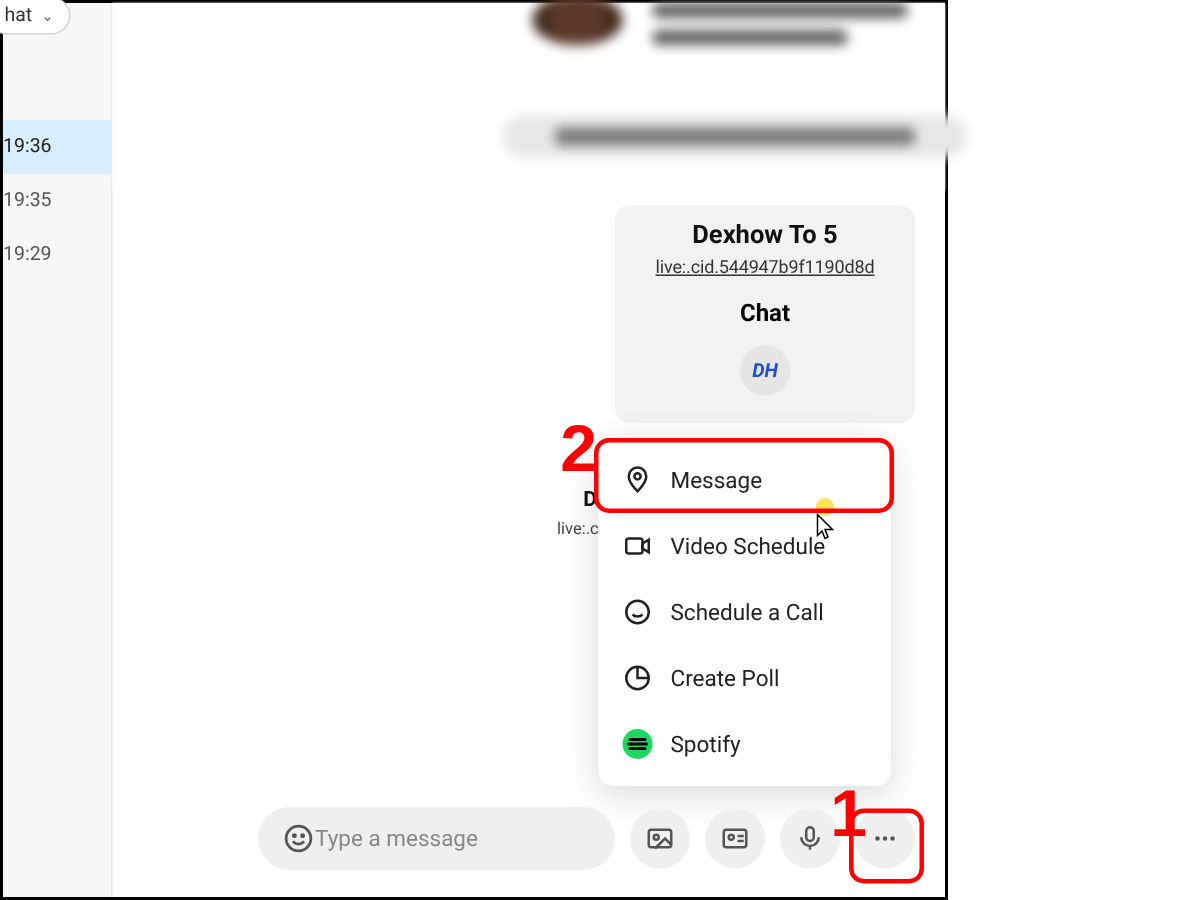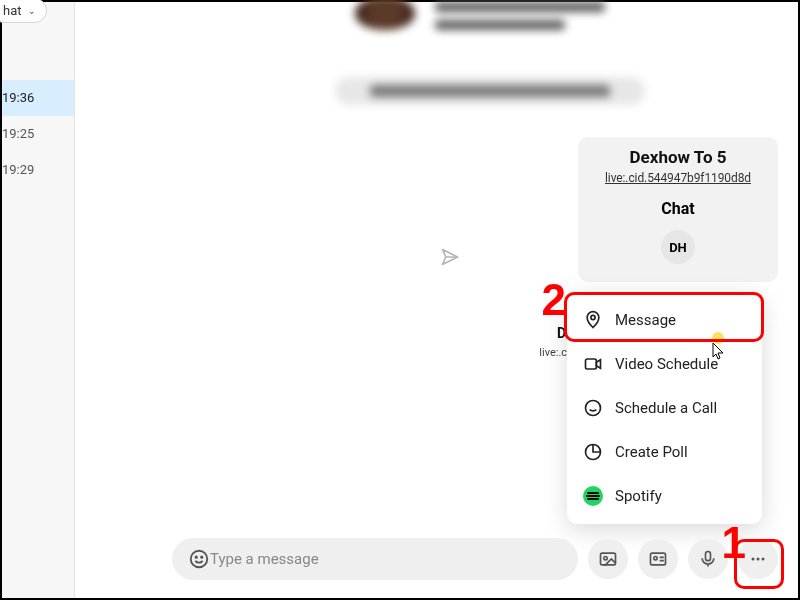--- a/index.html
+++ b/index.html
@@ -1,18 +1,18 @@
 <!DOCTYPE html>
 <html><head>
 <meta charset="utf-8">
 <style>
   * { box-sizing: border-box; margin: 0; padding: 0; font-family: -apple-system, BlinkMacSystemFont, "Segoe UI", Roboto, Arial, sans-serif; }
   html, body { width: 800px; height: 600px; overflow: hidden; background: #fff; }
 
-  .app { position: relative; width: 800px; height: 600px; border: 2px solid #000; }
+  .app { position: relative; width: 632px; height: 600px; border: 2px solid #000; }
 
   
   .sidebar {
     position: absolute; left: 0; top: 0; bottom: 0; width: 73px;
     background: #f7f7f7; border-right: 1px solid #e5e5e5;
   }
   .sb-head {
     position: absolute; left: -10px; top: -4px;
     display: flex; align-items: center; padding: 4px 10px 4px 10px;
     border: 1px solid #d5d5d5; border-radius: 18px; background: #fff;
@@ -58,21 +58,21 @@
   .contact-name { font-weight: 700; font-size: 17px; color: #111; margin-bottom: 4px; }
   .contact-id   { font-size: 12px; color: #333; margin-bottom: 14px; letter-spacing: -0.1px; text-decoration: underline; }
   .contact-section { font-weight: 700; font-size: 16px; margin-bottom: 12px; }
 
   .contact-row { display: flex; align-items: center; justify-content: center; gap: 10px; margin: 4px 0 10px; }
   .badge {
     width: 34px; height: 34px; border-radius: 50%;
     display: flex; align-items: center; justify-content: center;
     font-weight: 700; font-size: 13px;
   }
-  .badge-dh { background: #e6e6e6; color: #000000; }
+  .badge-dh { background: #e6e6e6; color: #1d4ed8; font-style: italic; }
 
   
   .play-bubble {
     position: absolute; right: 178px; top: 450px;
     width: 44px; height: 36px; background: #e0effc; border-radius: 12px 12px 4px 12px;
     display: flex; align-items: center; justify-content: center;
     color: #2a7dd6; border: 1px solid #c7e0f7;
   }
   .play-tri { width: 0; height: 0; border-left: 12px solid #2a7dd6; border-top: 7px solid transparent; border-bottom: 7px solid transparent; margin-left: 3px; }
 
@@ -142,21 +142,21 @@
 
 <div class="app">
 
   <div class="sidebar">
     <div class="sb-head">
       <span>hat</span>
       <span class="chev">⌄</span>
     </div>
     <div class="sb-times">
       <div class="sb-time active"><span>19:36</span></div>
-      <div class="sb-time"><span>19:25</span></div>
+      <div class="sb-time"><span>19:35</span></div>
       <div class="sb-time"><span>19:29</span></div>
     </div>
   </div>
 
   <div class="header-blur">
     <div class="avatar-blur"></div>
     <div class="header-lines">
       <div class="hl hl1"></div>
       <div class="hl hl2"></div>
     </div>

